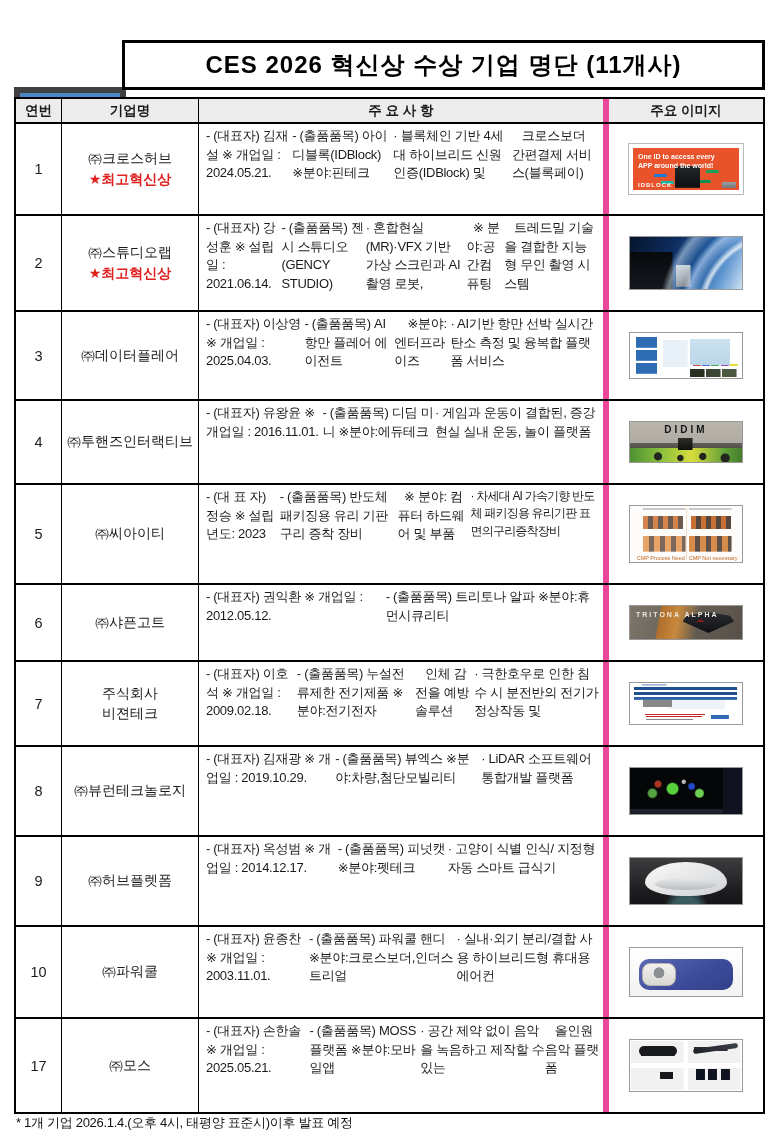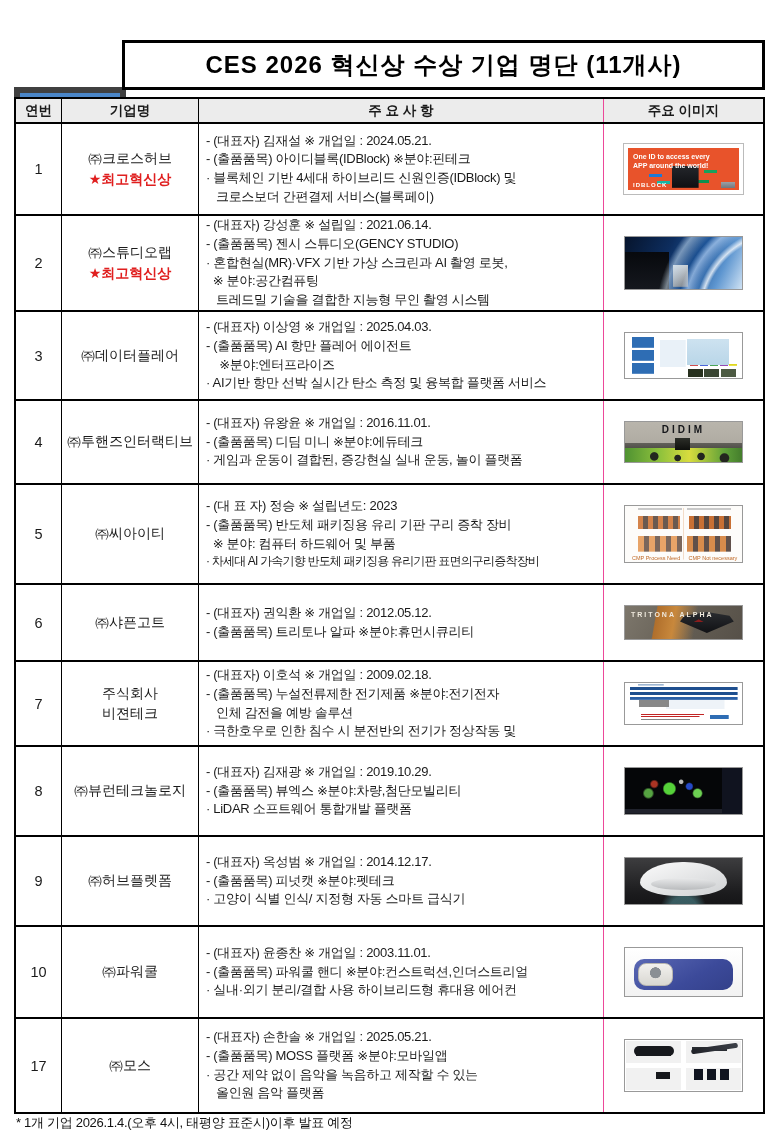--- a/index.html
+++ b/index.html
@@ -13,39 +13,39 @@
     display:flex;align-items:center;justify-content:center;font-weight:bold;font-size:24px;letter-spacing:1px;color:#000;}
 
   
   .table{position:absolute;top:97px;left:14px;width:751px;border:2px solid #000;box-sizing:border-box;background:#fff;}
   .trow,.thead{display:flex;align-items:stretch;box-sizing:border-box;}
   .thead{height:23px;background:#ececec;font-size:13.5px;font-weight:bold;}
   .thead>div{display:flex;align-items:center;justify-content:center;box-sizing:border-box;}
   .c0{width:45px;flex:0 0 45px;}
   .c1{width:137px;flex:0 0 137px;border-left:1px solid #000;}
   .c2{width:405px;flex:0 0 405px;border-left:1px solid #000;}
-  .c3{flex:1;border-left:1px solid #ec4899;}
+  .c3{flex:1;border-left:6px solid #ec4899;}
   .rows .trow{border-top:2px solid #000;}
   .rows .trow:nth-child(1){height:92px;}
   .rows .trow:nth-child(2){height:96px;}
   .rows .trow:nth-child(3){height:89px;}
   .rows .trow:nth-child(4){height:84px;}
   .rows .trow:nth-child(5){height:100px;}
   .rows .trow:nth-child(6){height:77px;}
   .rows .trow:nth-child(7){height:85px;}
   .rows .trow:nth-child(8){height:90px;}
   .rows .trow:nth-child(9){height:90px;}
   .rows .trow:nth-child(10){height:92px;}
   .rows .trow:nth-child(11){height:95px;}
 
   .cell-no{display:flex;align-items:center;justify-content:center;font-size:14.5px;}
   .cell-co{display:flex;flex-direction:column;align-items:center;justify-content:center;font-size:14px;text-align:center;box-sizing:border-box;padding:2px;}
   .company{white-space:pre-line;line-height:1.4;}
   .award{color:#e01f1f;font-weight:bold;margin-top:2px;}
-  .cell-dt{display:flex;flex-direction:column;justify-content:center;box-sizing:border-box;padding:3px 4px 3px 7px;font-size:13px;line-height:1.44;letter-spacing:-0.3px;}
+  .cell-dt{display:flex;flex-direction:row;justify-content:center;box-sizing:border-box;padding:3px 4px 3px 7px;font-size:13px;line-height:1.44;letter-spacing:-0.3px;}
   .dline{white-space:pre-wrap;}
   .rows .trow:nth-child(5) .dline:nth-child(4){font-size:12px;letter-spacing:-0.8px;}
   .cell-im{box-sizing:border-box;padding:20px;}
 
   
   .thumb{width:100%;height:100%;position:relative;overflow:hidden;box-sizing:border-box;border:1px solid #999;}
   .thumb span{position:absolute;display:block;pointer-events:none;}
 
   .idblock-poster{border:4px solid #fff;outline:1px solid #bbb;background:
     linear-gradient(#24262b,#0e0f12) 52% 88% / 24% 52% no-repeat,
@@ -345,21 +345,21 @@
   </div>
 
   <div class="trow">
     <div class="c0 cell-no">10</div>
     <div class="c1 cell-co">
       <div class="company">㈜파워쿨</div>
 
     </div>
     <div class="c2 cell-dt">
           <div class="dline">- (대표자) 윤종찬 ※ 개업일 : 2003.11.01.</div>
-          <div class="dline">- (출품품목) 파워쿨 핸디 ※분야:컨스트럭션,인더스트리얼</div>
+          <div class="dline">- (출품품목) 파워쿨 핸디 ※분야:크로스보더,인더스트리얼</div>
           <div class="dline">· 실내·외기 분리/결합 사용 하이브리드형 휴대용 에어컨</div>
         </div>
     <div class="c3 cell-im">
       <div class="thumb portable-aircon-photo"></div>
     </div>
   </div>
 
   <div class="trow">
     <div class="c0 cell-no">17</div>
     <div class="c1 cell-co">

